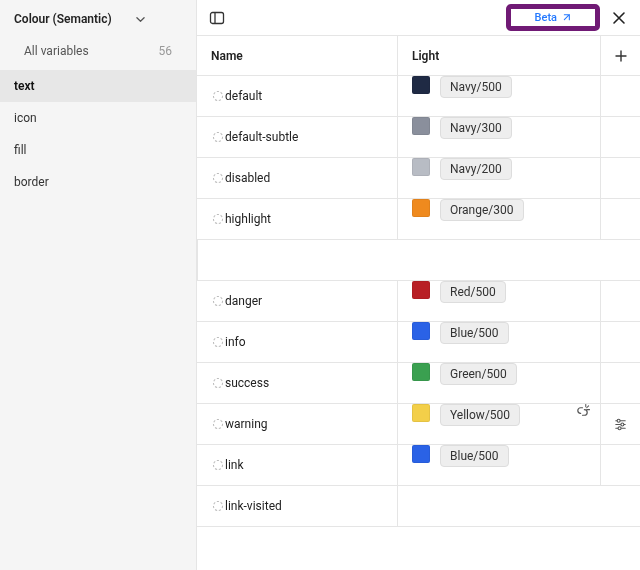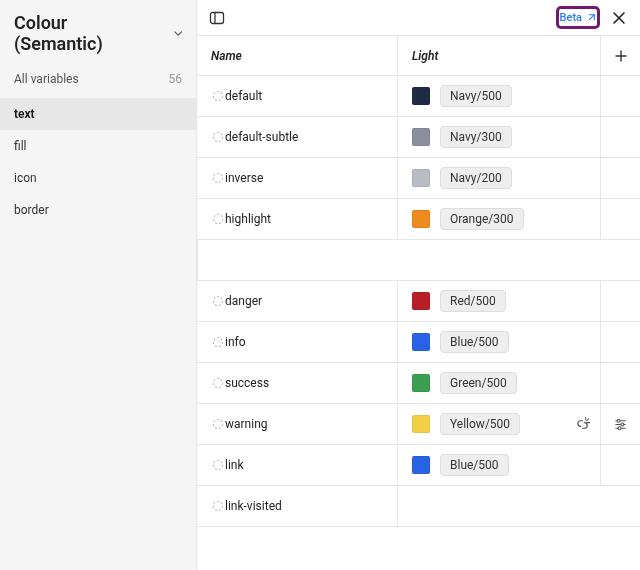--- a/index.html
+++ b/index.html
@@ -1,44 +1,44 @@
 <!DOCTYPE html>
 <html><head>
 <meta charset="utf-8">
 <style>
   * { box-sizing: border-box; margin: 0; padding: 0; }
   html, body { width: 640px; height: 570px; font-family: -apple-system, BlinkMacSystemFont, "Segoe UI", Roboto, sans-serif; font-size: 12px; color: #222; background: #fff; overflow: hidden; }
   .root { display: flex; width: 640px; height: 570px; }
   .sidebar { width: 197px; background: #f5f5f5; border-right: 1px solid #e5e5e5; display: flex; flex-direction: column; }
-  .sidebar-header { display: flex; align-items: center; gap: 24px; padding: 12px 14px 10px 14px; font-size: 18px; font-weight: 600; }
+  .sidebar-header { display: flex; align-items: center; gap: 24px; padding: 12px 14px 10px 14px; font-size: 12px; font-weight: 600; }
   .chev { width: 9px; height: 9px; display:inline-block; }
-  .summary-row { display:flex; align-items:center; justify-content:space-between; padding: 8px 14px; color:#555; }
+  .summary-row { display:flex; align-items:center; justify-content:space-between; padding: 8px 24px; color:#555; }
   .summary-count { color:#999; }
   .groups { margin-top: 4px; }
   .group-item { padding: 9px 14px; color:#333; cursor: pointer; }
   .group-item.active { background:#e7e7e7; font-weight:600; color:#111; }
 
   .main { flex:1; display:flex; flex-direction:column; }
   .topbar { display:flex; align-items:center; justify-content:space-between; padding: 8px 12px; border-bottom:1px solid #e5e5e5; height:36px; }
   .topbar-left, .topbar-right { display:flex; align-items:center; gap:10px; }
   .panel-icon { width:16px; height:16px; display:flex; align-items:center; justify-content:center; color:#333; }
-  .beta-badge { display:flex; align-items:center; gap:4px; border:3px solid #701a75; color:#2479ff; padding:2px 1px; border-radius:5px; font-size:11px; font-weight:500; }
+  .beta-badge { display:flex; align-items:center; gap:4px; border:5px solid #701a75; color:#2479ff; padding:2px 24px; border-radius:5px; font-size:11px; font-weight:500; }
   .beta-badge svg { width:10px; height:10px; }
   .close-btn { width:18px; height:18px; display:flex; align-items:center; justify-content:center; cursor:pointer; }
 
-  .table-head { display:flex; border-bottom:1px solid #e5e5e5; height:40px; align-items:stretch;font-style:italic; }
+  .table-head { display:flex; border-bottom:1px solid #e5e5e5; height:40px; align-items:stretch; }
   .col-name { width:200px; display:flex; align-items:center; padding-left:14px; font-weight:600; color:#222; }
   .col-light { flex:1; border-left:1px solid #e5e5e5; display:flex; align-items:center; padding-left:14px; font-weight:600; color:#222;text-align:center; }
   .col-add { width:40px; border-left:1px solid #e5e5e5; display:flex; align-items:center; justify-content:center; cursor:pointer; }
 
   .rows { overflow:auto; }
   .row { display:flex; border-bottom:1px solid #e5e5e5; height:41px; align-items:stretch; }
   .cell-name { width:200px; display:flex; align-items:center; padding-left:14px; }
   .var-icon { width:14px; height:14px; opacity:.55; }
-  .cell-value { flex:1; border-left:1px solid #e5e5e5; display:flex; align-items:center; padding-left:14px; gap:10px; position:relative; }
+  .cell-value { flex:1; border-left:1px solid #e5e5e5; display:flex; align-items:flex-start; padding-left:14px; gap:10px; position:relative; }
   .cell-actions { width:40px; border-left:1px solid #e5e5e5; display:flex; align-items:center; justify-content:center; }
   .swatch { width:18px; height:18px; border-radius:2px; border:1px solid rgba(0,0,0,.06); }
   .alias-chip { background:#eee; border:1px solid #ddd; border-radius:4px; padding:3px 9px; font-size:12px; color:#333; }
   .cell-edit-icons { position:absolute; right:10px; display:flex; gap:8px; color:#555; }
   .tiny-icon { width:15px; height:15px; }
   .placeholder-actions { width:15px; height:15px; color:#555; }
 </style>
 </head>
 <body>
 
@@ -50,22 +50,22 @@
       <svg class="chev" viewBox="0 0 10 10">
           <path d="M1 3 L5 7 L9 3" stroke="#555" stroke-width="1.4" fill="none" stroke-linecap="round" stroke-linejoin="round"></path>
         </svg>
     </div>
     <div class="summary-row">
       <span>All variables</span>
       <span class="summary-count">56</span>
     </div>
     <div class="groups" id="groups">
         <div class="group-item active"><span>text</span></div>
+        <div class="group-item"><span>icon</span></div>
         <div class="group-item"><span>fill</span></div>
-        <div class="group-item"><span>icon</span></div>
         <div class="group-item"><span>border</span></div>
       </div>
   </aside>
 
   <main class="main">
     <div class="topbar">
       <div class="topbar-left">
         <div class="panel-icon">
           <svg width="16" height="16" viewBox="0 0 16 16">
               <rect x="1.5" y="2.5" width="13" height="11" rx="2" fill="none" stroke="#333" stroke-width="1.3"></rect>
@@ -123,21 +123,21 @@
             <div class="swatch" style="background: rgb(138, 143, 156);"></div>
             <span class="alias-chip">Navy/300</span>
           </div>
           <div class="cell-actions"></div>
         </div>
         <div class="row">
           <div class="cell-name">
             <svg class="var-icon" viewBox="0 0 16 16">
               <circle cx="8" cy="8" r="5.2" fill="none" stroke="#888" stroke-width="1.2" stroke-dasharray="2.5 2"></circle>
             </svg>
-            <span>inverse</span>
+            <span>disabled</span>
           </div>
           <div class="cell-value">
             <div class="swatch" style="background: rgb(184, 188, 196);"></div>
             <span class="alias-chip">Navy/200</span>
           </div>
           <div class="cell-actions"></div>
         </div>
         <div class="row">
           <div class="cell-name">
             <svg class="var-icon" viewBox="0 0 16 16">

